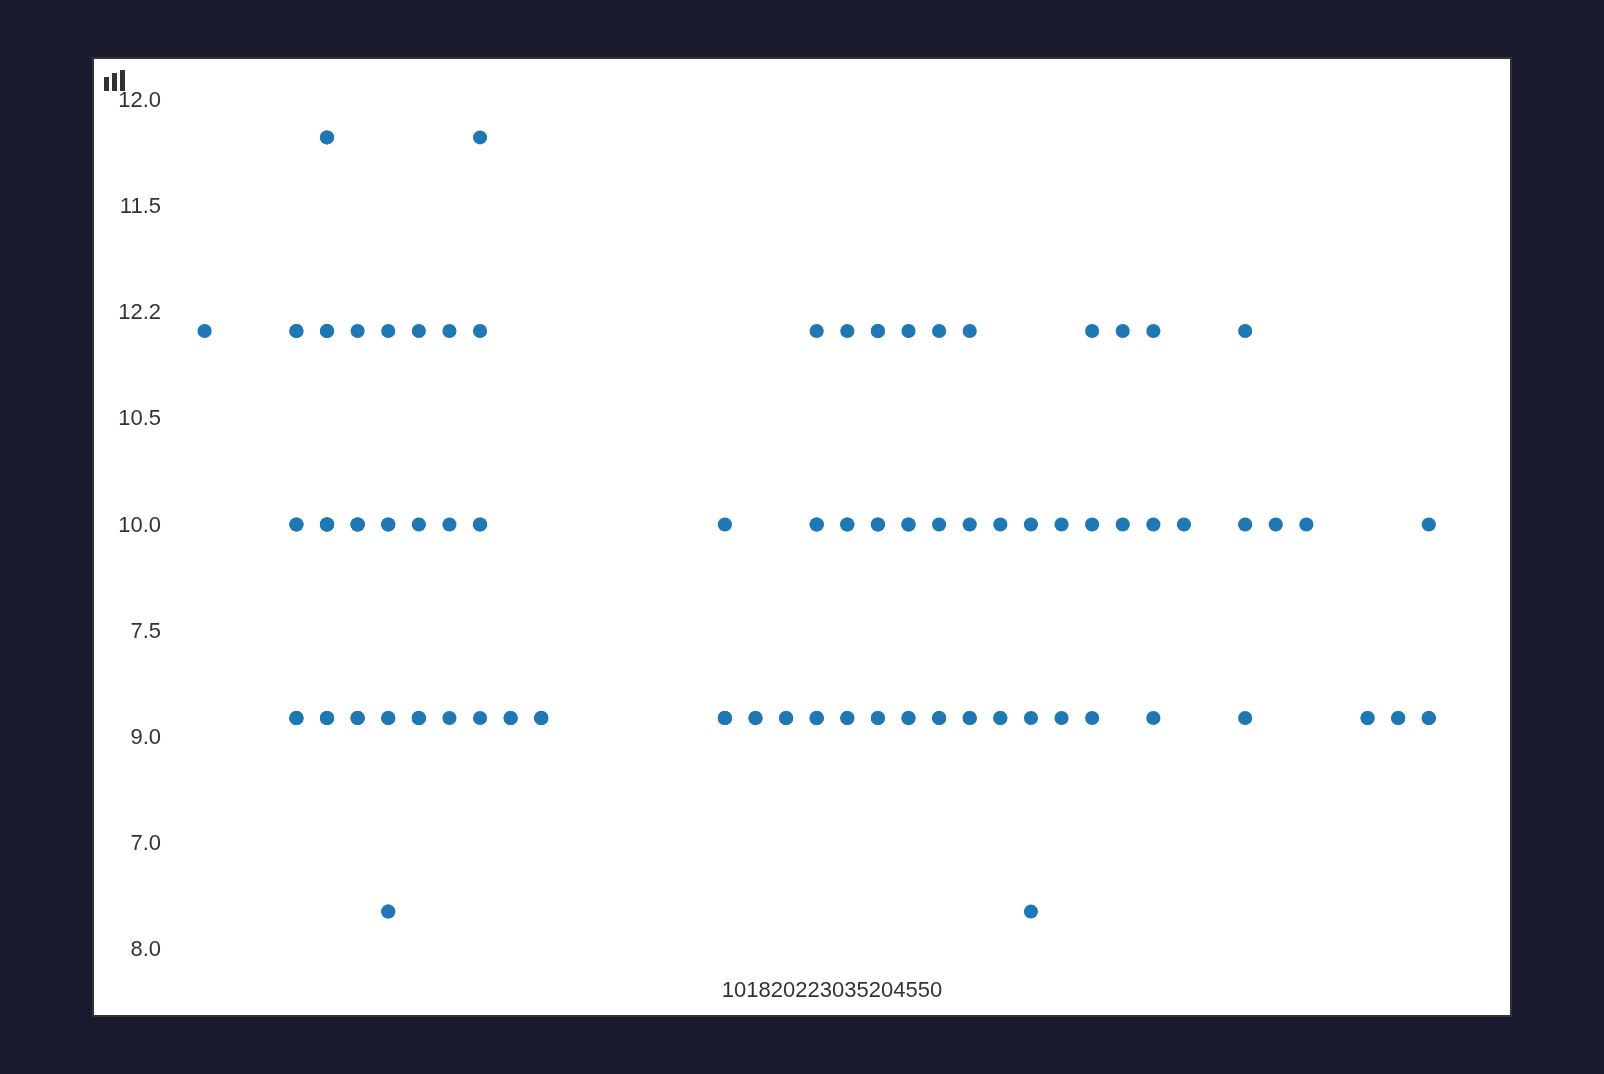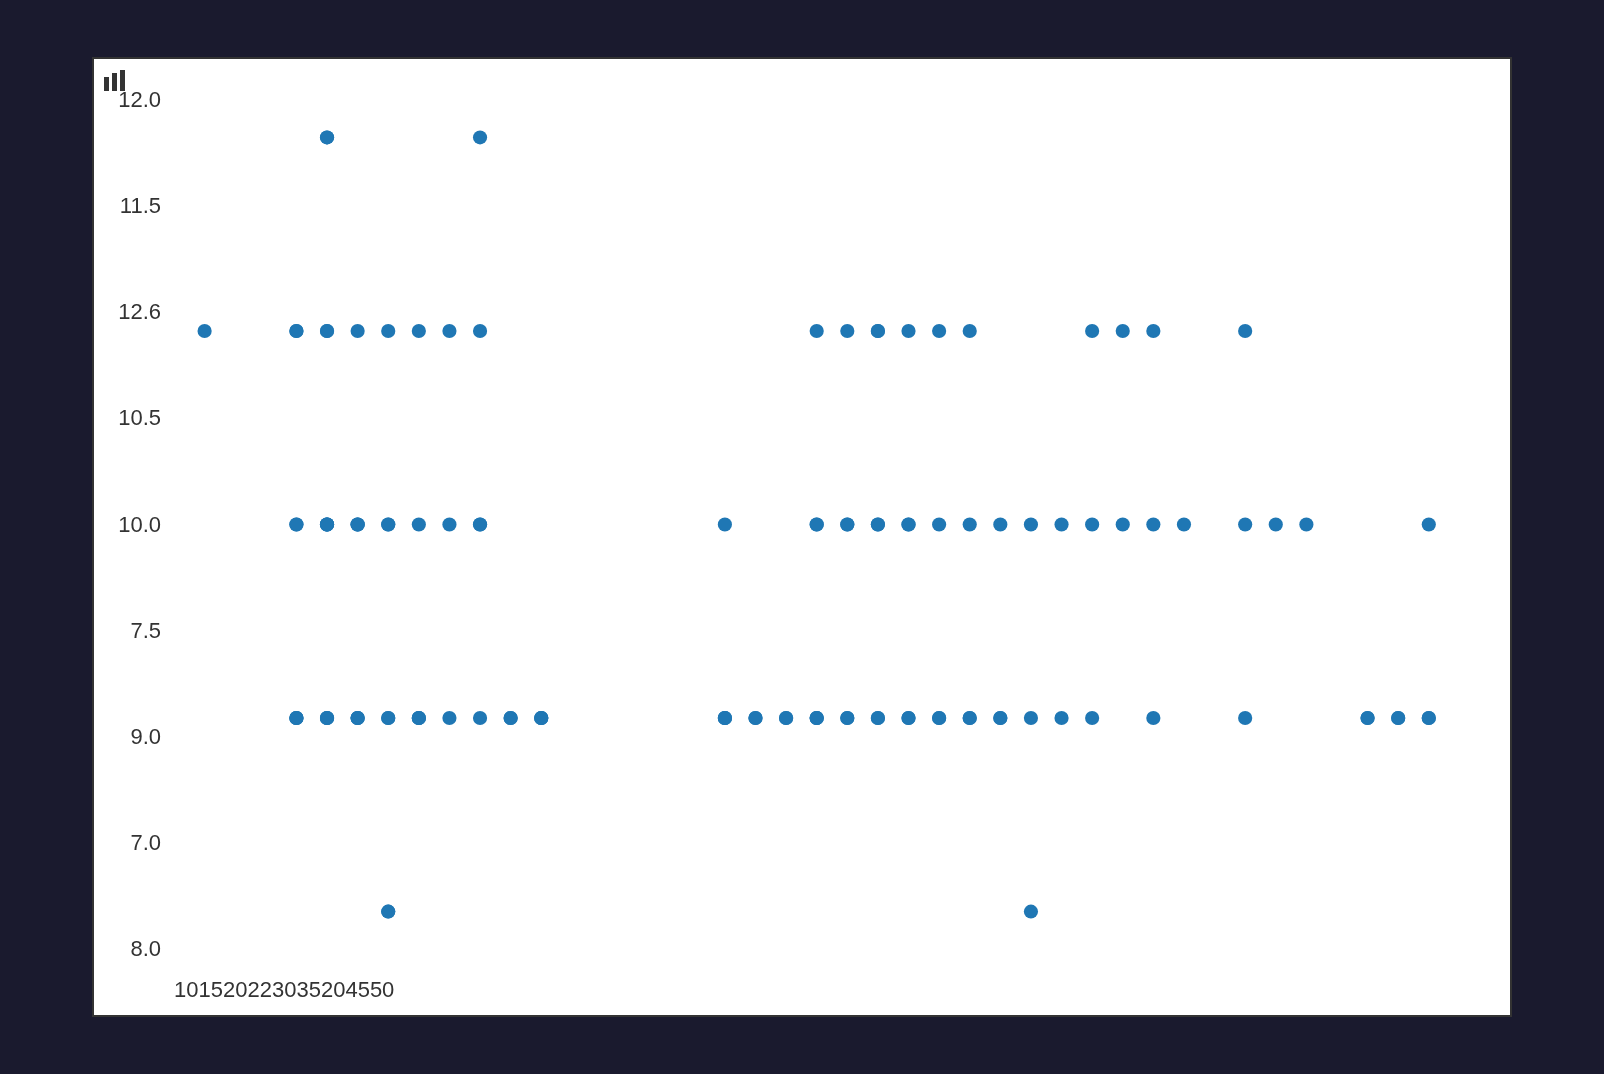--- a/index.html
+++ b/index.html
@@ -52,21 +52,21 @@
       color: #333;
       line-height: 1;
     }
     .x-axis-labels {
       position: absolute;
       bottom: 5px;
       left: 80px;
       right: 20px;
       height: 40px;
       display: flex;
-      justify-content: flex-start;
+      justify-content: center;
       align-items: center;
       padding: 0 0;
     }
     .x-label {
       font-size: 22px;
       color: #333;
     }
     svg.scatter {
       width: 100%;
       height: 100%;
@@ -84,21 +84,21 @@
     <svg width="28" height="28" viewBox="0 0 28 28">
       <rect x="2" y="10" width="5" height="14" fill="#333"></rect>
       <rect x="10" y="6" width="5" height="18" fill="#333"></rect>
       <rect x="18" y="3" width="5" height="21" fill="#333"></rect>
     </svg>
   </div>
 
   <div class="y-axis-labels">
     <span class="y-label">12.0</span>
     <span class="y-label">11.5</span>
-    <span class="y-label">12.6</span>
+    <span class="y-label">12.2</span>
     <span class="y-label">10.5</span>
     <span class="y-label">10.0</span>
     <span class="y-label">7.5</span>
     <span class="y-label">9.0</span>
     <span class="y-label">7.0</span>
     <span class="y-label">8.0</span>
   </div>
 
   <div class="plot-area">
     <svg class="scatter" id="scatter-svg" viewBox="0 0 1300 870" preserveAspectRatio="none">
@@ -218,21 +218,21 @@
         <circle cx="1209.3023255813953" cy="628.3333333333333" r="7" fill="#1f77b4"></circle>
         <circle cx="1209.3023255813953" cy="628.3333333333333" r="7" fill="#1f77b4"></circle>
         <circle cx="1239.5348837209303" cy="435" r="7" fill="#1f77b4"></circle>
         <circle cx="1239.5348837209303" cy="628.3333333333333" r="7" fill="#1f77b4"></circle>
         <circle cx="1239.5348837209303" cy="628.3333333333333" r="7" fill="#1f77b4"></circle>
       </svg>
   </div>
 
   <div class="x-axis-labels">
     <span class="x-label">10</span>
-    <span class="x-label">15</span>
+    <span class="x-label">18</span>
     <span class="x-label">20</span>
     <span class="x-label">22</span>
     <span class="x-label">30</span>
     <span class="x-label">35</span>
     <span class="x-label">20</span>
     <span class="x-label">45</span>
     <span class="x-label">50</span>
   </div>
 </div>
 

